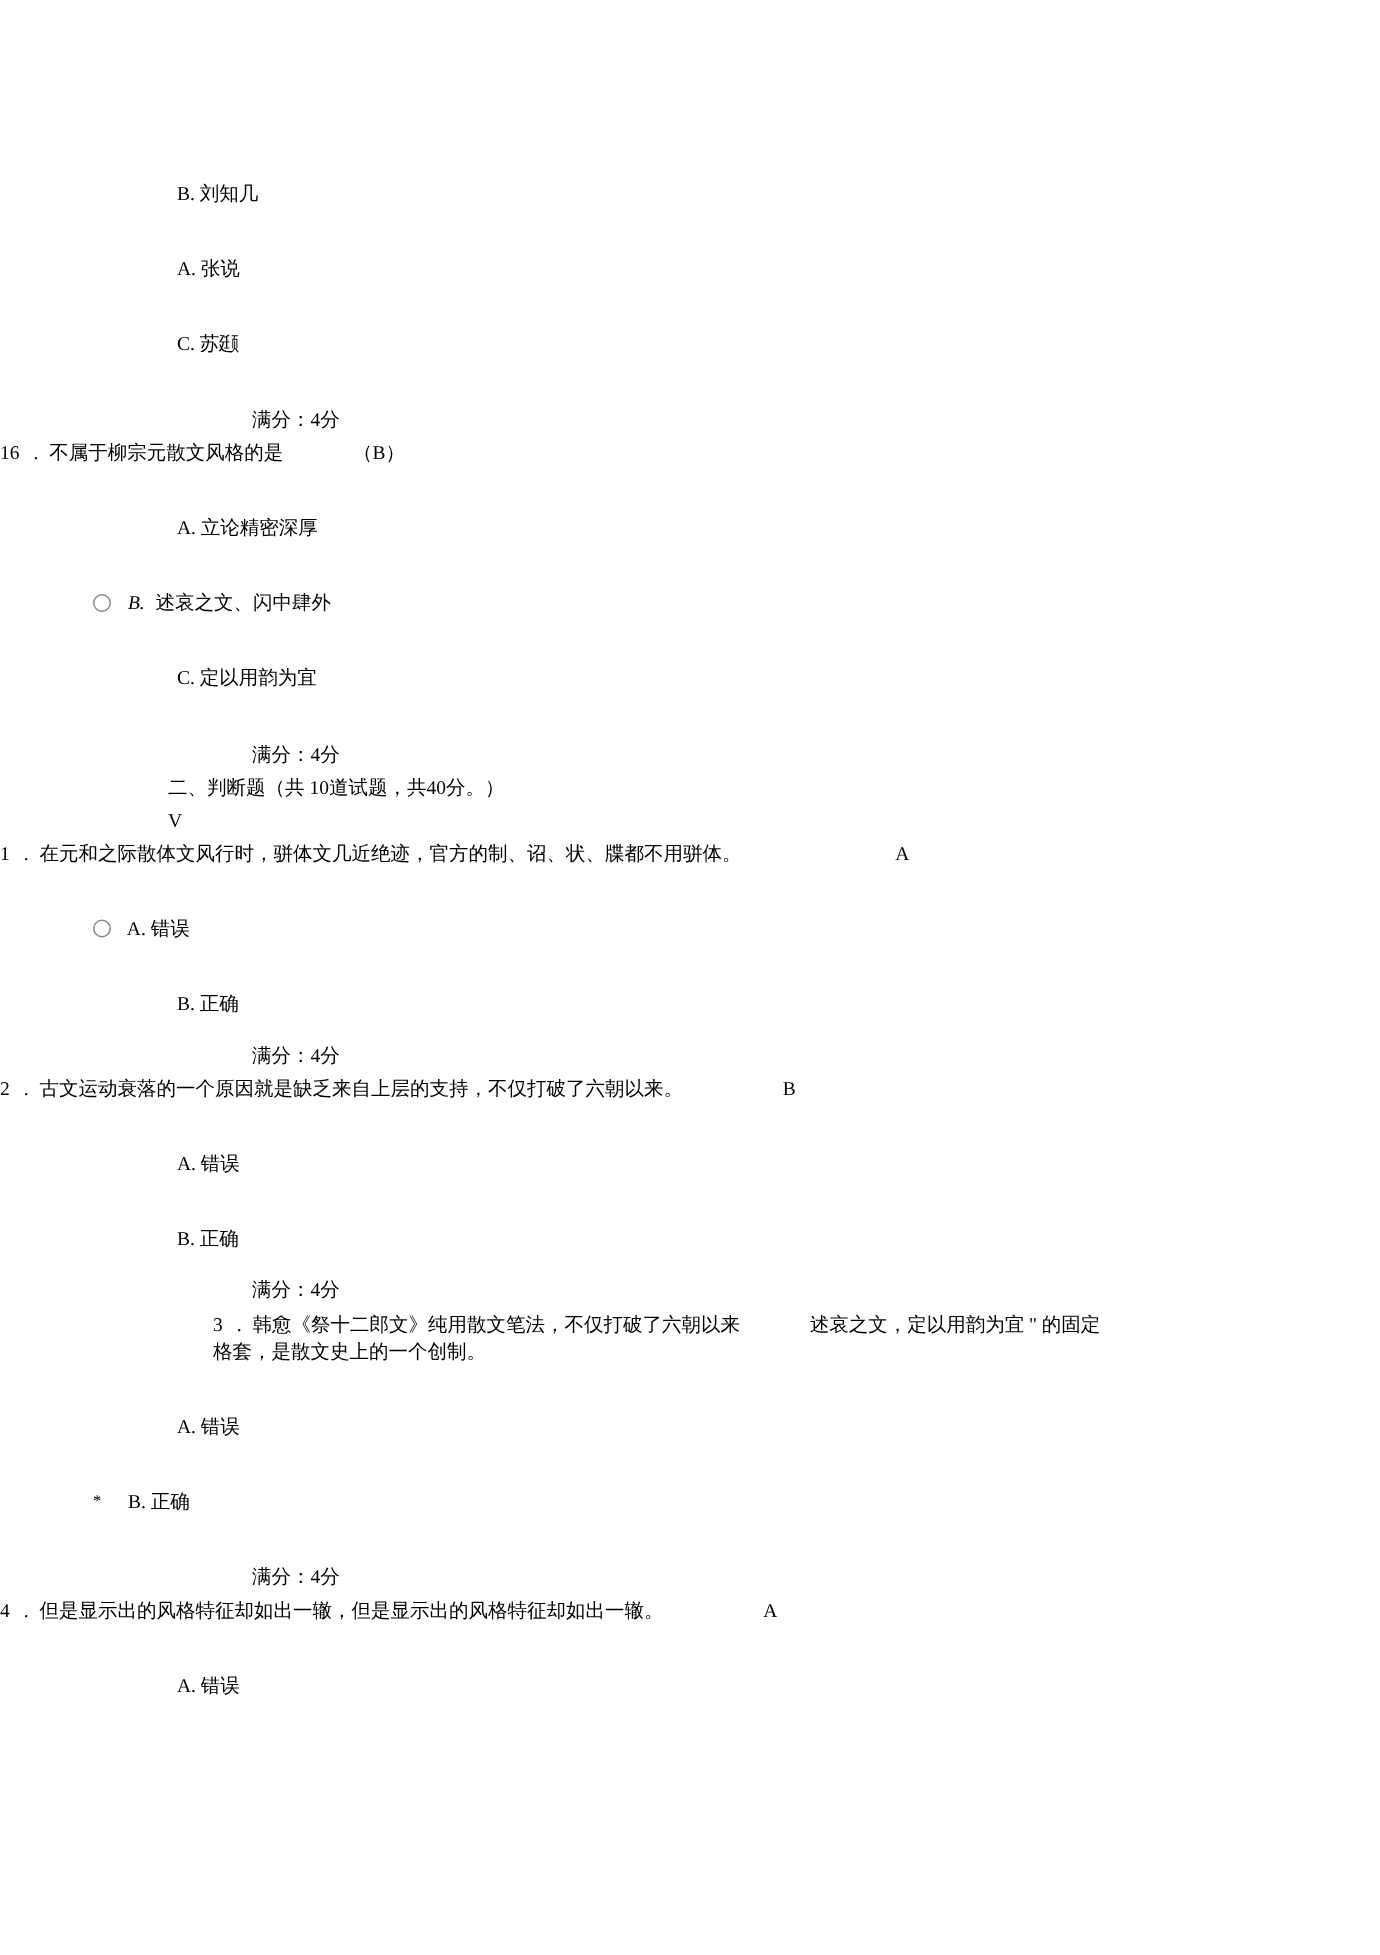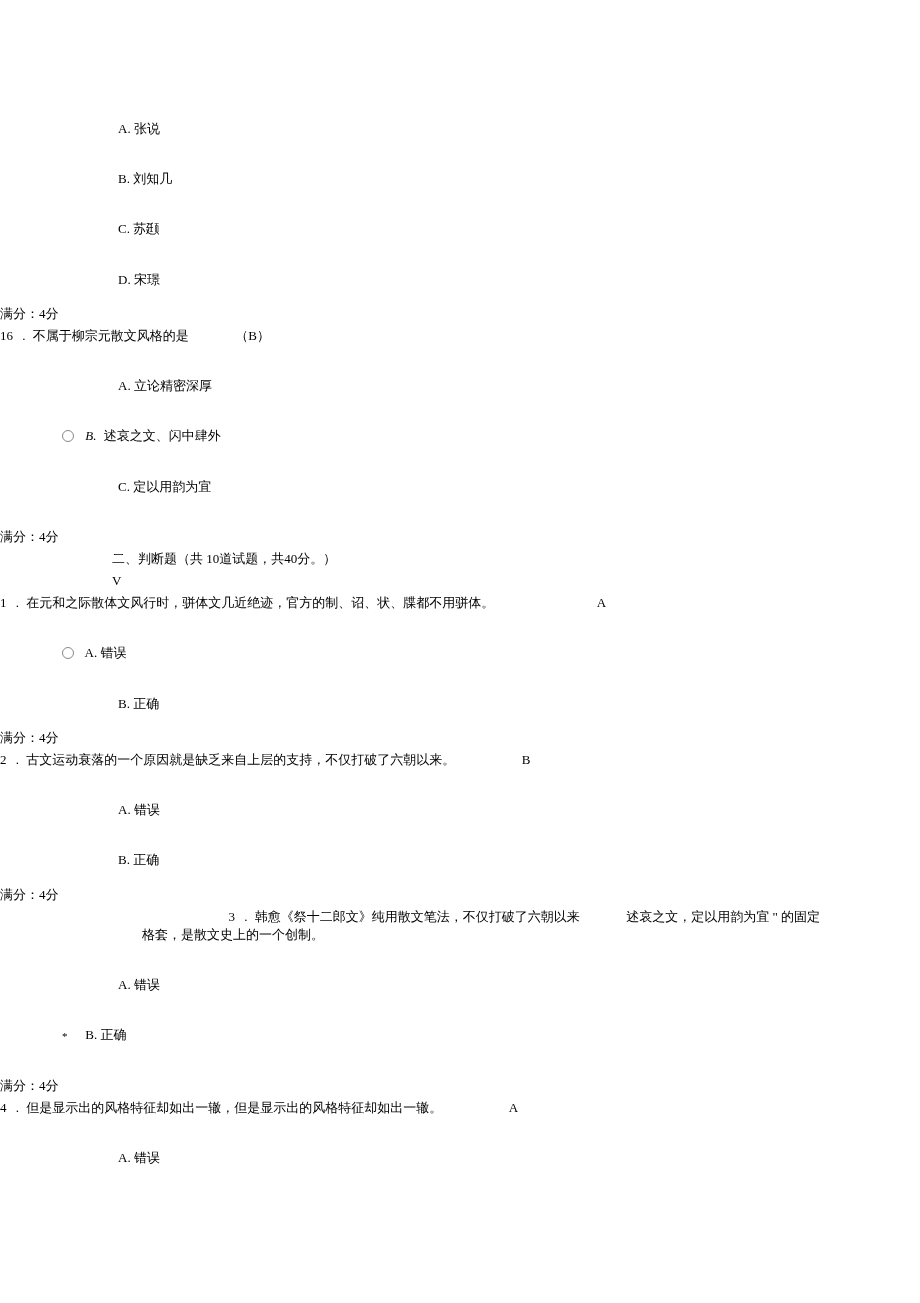--- a/index.html
+++ b/index.html
@@ -47,20 +47,21 @@
     display: inline-block;
     width: 12px;
     font-size: 11px;
     vertical-align: middle;
     margin-right: 8px;
   }
   .italic {
     font-style: italic;
   }
   .score {
+    padding-left: 168px;
     margin-bottom: 4px;
   }
   .numrow {
     margin-bottom: 32px;
   }
   .headrow {
     padding-left: 112px;
     margin-bottom: 4px;
   }
   .row {
@@ -74,24 +75,23 @@
     padding-left: 142px;
     padding-right: 100px;
     margin-bottom: 32px;
   }
 </style>
 </head>
 <body>
 
 <div class="page">
 
+  <div class="indent-opt">B. 刘知几</div>
   <div class="indent-opt">A. 张说</div>
-  <div class="indent-opt">B. 刘知几</div>
   <div class="indent-opt">C. 苏颋</div>
-  <div class="indent-opt tight">D. 宋璟</div>
   <div class="score">满分：4分</div>
 
   <div class="numrow row">
     <span>16</span>
     <span style="display:inline-block;margin-left:6px;margin-right:4px;">.</span>
     <span>不属于柳宗元散文风格的是</span>
     <span class="gap1"></span>
     <span>（B）</span>
   </div>
   <div class="indent-opt">A. 立论精密深厚</div>
@@ -125,21 +125,21 @@
     <span style="display:inline-block;margin-left:6px;margin-right:4px;">.</span>
     <span>古文运动衰落的一个原因就是缺乏来自上层的支持，不仅打破了六朝以来。</span>
     <span class="gap2"></span>
     <span>B</span>
   </div>
   <div class="indent-opt">A. 错误</div>
   <div class="indent-opt tight">B. 正确</div>
   <div class="score">满分：4分</div>
 
   <div class="block-q3">
-    <div class="row" style="white-space:normal;text-align:right;">
+    <div class="row" style="white-space:normal;">
       <span>3</span>
       <span style="display:inline-block;margin-left:6px;margin-right:4px;">.</span>
       <span>韩愈《祭十二郎文》纯用散文笔法，不仅打破了六朝以来</span>
       <span class="gap4"></span>
       <span>述哀之文，定以用韵为宜 " 的固定</span>
     </div>
     <div>格套，是散文史上的一个创制。</div>
   </div>
   <div class="indent-opt">A. 错误</div>
   <div class="indent-farleft row">

